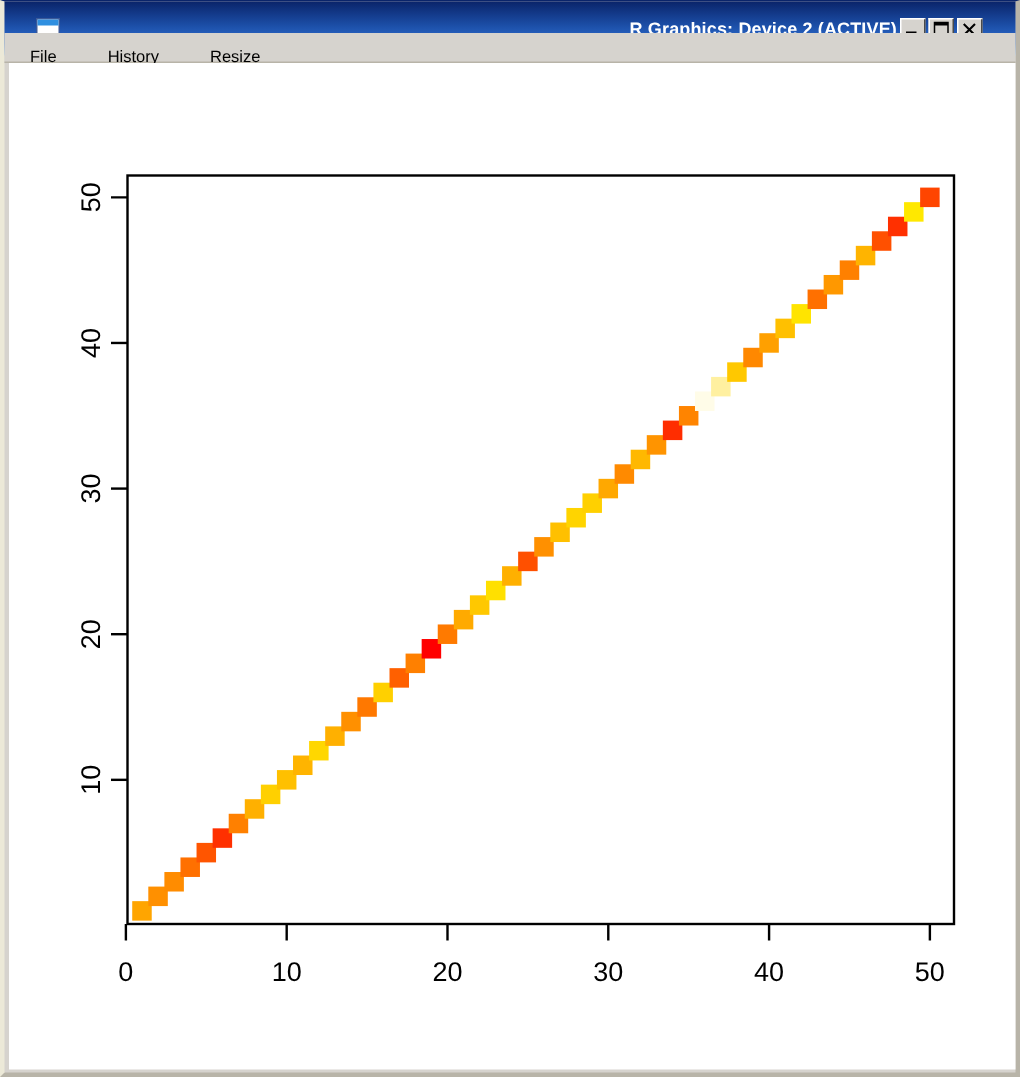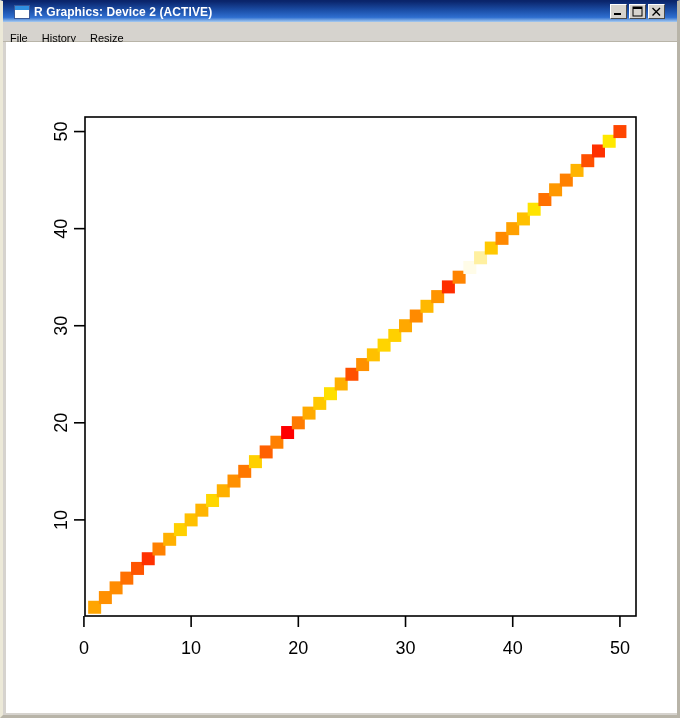--- a/index.html
+++ b/index.html
@@ -29,22 +29,23 @@
   }
 
   .titlebar {
     position: absolute;
     left: 0; top: 0;
     width: 100%;
     height: 21px;
     background: linear-gradient(to bottom, #0a246a 0%, #1c4fa8 45%, #2f6fd0 78%, #a6caf0 100%);
     display: flex;
     align-items: center;
-    padding: 8px;
-    box-sizing: border-box;
+    padding: 18px;
+    box-sizing: border-box;
+    text-align: right;
   }
 
   .title-icon {
     width: 16px;
     height: 14px;
     margin-left: 3px;
     margin-right: 4px;
     background: #ffffff;
     border: 1px solid #3b5998;
     box-sizing: border-box;
@@ -101,21 +102,21 @@
     height: 20px;
     background: #d6d3ce;
     border-bottom: 1px solid #b8b4a8;
     display: flex;
     align-items: center;
     box-sizing: border-box;
   }
   .menu-item {
     font-size: 11px;
     color: #000000;
-    padding: 2px 7px;
+    padding: 2px 17px;
     font-family: "Liberation Sans", sans-serif;
     cursor: default;
     white-space: nowrap;
     margin-top: 12px;
   }
   .menu-item u { text-decoration: underline; }
 
   
   .canvas {
     position: absolute;

